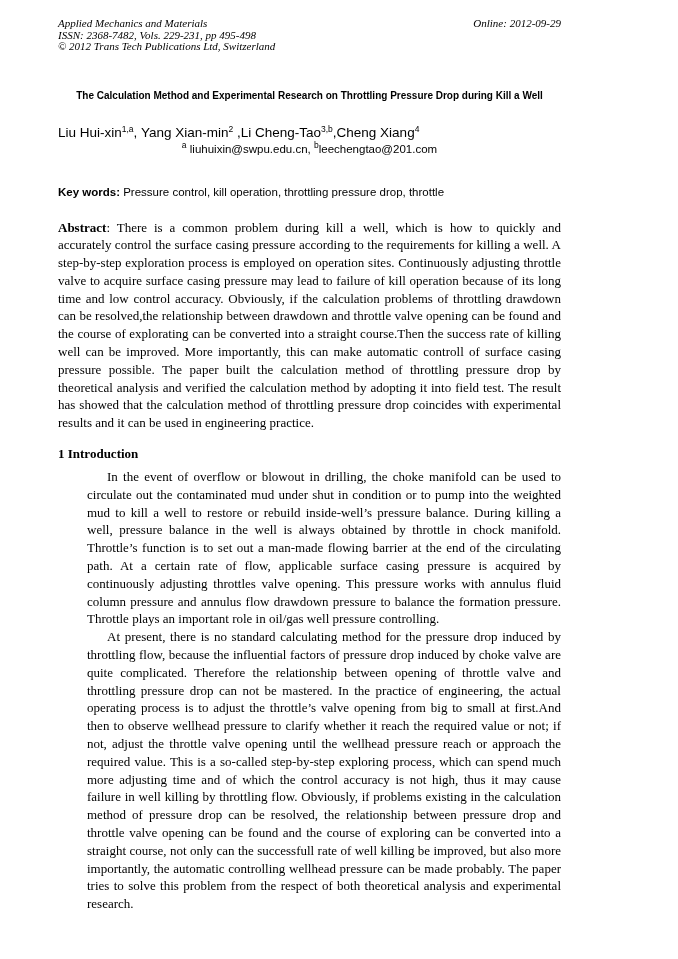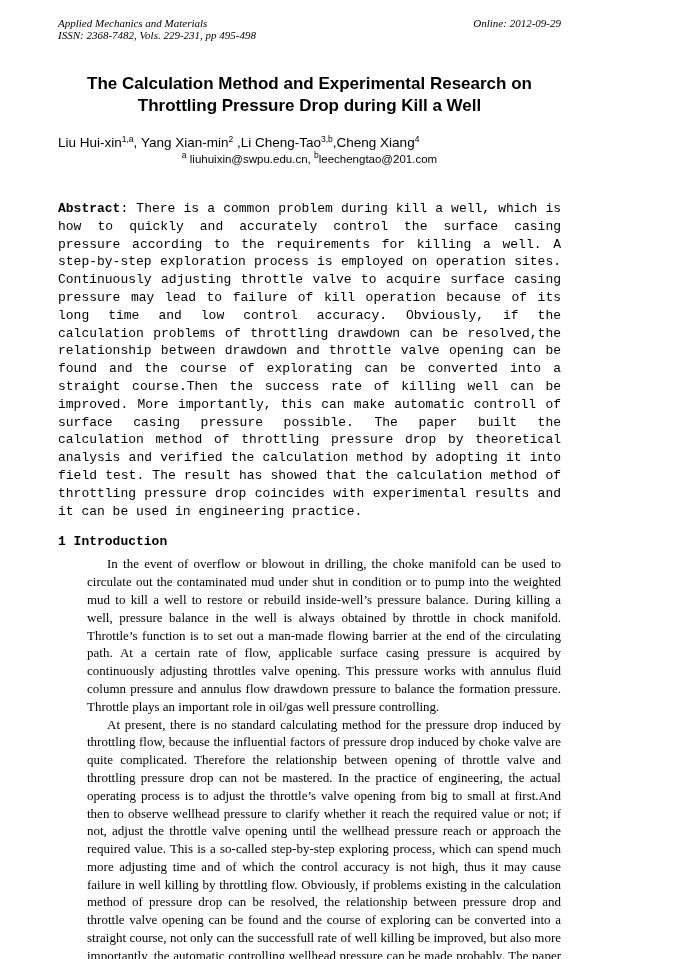--- a/index.html
+++ b/index.html
@@ -26,21 +26,21 @@
     color: #000;
   }
   .jheader .row1 {
     display: flex;
     justify-content: space-between;
   }
   
   .paper-title {
     font-family: "Liberation Sans", sans-serif;
     font-weight: bold;
-    font-size: 17px;
+    font-size: 10px;
     line-height: 22px;
     text-align: center;
     margin: 32px auto 0 auto;
     max-width: 520px;
   }
   
   .authors {
     font-family: "Liberation Sans", sans-serif;
     font-size: 13.5px;
     margin-top: 18px;
@@ -73,52 +73,54 @@
   }
   .keywords b { font-weight: bold; }
   
   .abstract, .body {
     font-family: "Liberation Serif", serif;
     font-size: 13px;
     line-height: 17.8px;
     text-align: justify;
     margin: 0;
   }
-  .abstract { margin-top: 35px; font-family: Liberation Mono, monospace; }
+  .abstract { margin-top: 21px; }
   .abstract b { font-weight: bold; }
   .section-heading {
-    font-family: Liberation Mono, monospace;
+    font-family: Liberation Serif, serif;
     font-weight: bold;
     font-size: 13px;
     margin: 14px 0 0 0;
   }
   .body { margin-top: 6px; }
   .body.indent { text-indent: 20px; margin-top: 0; margin-left: 29px; }
   .body.first { margin-top: 6px; }
 </style>
 </head>
 <body>
 
 <div class="page">
 
   <header class="jheader">
     <div class="row1">
       <span>Applied Mechanics and Materials</span>
       <span>Online: 2012-09-29</span>
     </div>
     <div>ISSN: 2368-7482, Vols. 229-231, pp 495-498</div>
+    <div>© 2012 Trans Tech Publications Ltd, Switzerland</div>
   </header>
 
   <h1 class="paper-title">The Calculation Method and Experimental Research on Throttling Pressure Drop during Kill a Well</h1>
 
   <div class="authors"><span>Liu Hui-xin</span><sup>1,a</sup><span>, </span><span>Yang Xian-min</span><sup>2</sup><span> ,</span><span>Li Cheng-Tao</span><sup>3,b</sup><span>,</span><span>Cheng Xiang</span><sup>4</sup></div>
 
 
   <div class="emails"><sup>a</sup><span> liuhuixin@swpu.edu.cn, </span><sup>b</sup><span>leechengtao@201.com</span></div>
 
+  <p class="keywords"><b>Key words:</b><span> Pressure control, kill operation, throttling pressure drop, throttle</span></p>
 
   <p class="abstract"><b>Abstract</b><span>: There is a common problem during kill a well, which is how to quickly and accurately control the surface casing pressure according to the requirements for killing a well. A step-by-step exploration process is employed on operation sites. Continuously adjusting throttle valve to acquire surface casing pressure may lead to failure of kill operation because of its long time and low control accuracy. Obviously, if the calculation problems of throttling drawdown can be resolved,the relationship between drawdown and throttle valve opening can be found and the course of explorating can be converted into a straight course.Then the success rate of killing well can be improved. More importantly, this can make automatic controll of surface casing pressure possible. The paper built the calculation method of throttling pressure drop by theoretical analysis and verified the calculation method by adopting it into field test. The result has showed that the calculation method of throttling pressure drop coincides with experimental results and it can be used in engineering practice.</span></p>
 
   <h2 class="section-heading">1 Introduction</h2>
 
   <p class="body indent first">In the event of overflow or blowout in drilling, the choke manifold can be used to circulate out the contaminated mud under shut in condition or to pump into the weighted mud to kill a well to restore or rebuild inside-well’s pressure balance. During killing a well, pressure balance in the well is always obtained by throttle in chock manifold. Throttle’s function is to set out a man-made flowing barrier at the end of the circulating path. At a certain rate of flow, applicable surface casing pressure is acquired by continuously adjusting throttles valve opening. This pressure works with annulus fluid column pressure and annulus flow drawdown pressure to balance the formation pressure. Throttle plays an important role in oil/gas well pressure controlling.</p>
   <p class="body indent">At present, there is no standard calculating method for the pressure drop induced by throttling flow, because the influential factors of pressure drop induced by choke valve are quite complicated. Therefore the relationship between opening of throttle valve and throttling pressure drop can not be mastered. In the practice of engineering, the actual operating process is to adjust the throttle’s valve opening from big to small at first.And then to observe wellhead pressure to clarify whether it reach the required value or not; if not, adjust the throttle valve opening until the wellhead pressure reach or approach the required value. This is a so-called step-by-step exploring process, which can spend much more adjusting time and of which the control accuracy is not high, thus it may cause failure in well killing by throttling flow. Obviously, if problems existing in the calculation method of pressure drop can be resolved, the relationship between pressure drop and throttle valve opening can be found and the course of exploring can be converted into a straight course, not only can the successfull rate of well killing be improved, but also more importantly, the automatic controlling wellhead pressure can be made probably. The paper tries to solve this problem from the respect of both theoretical analysis and experimental research.</p>
 
 </div>
 

